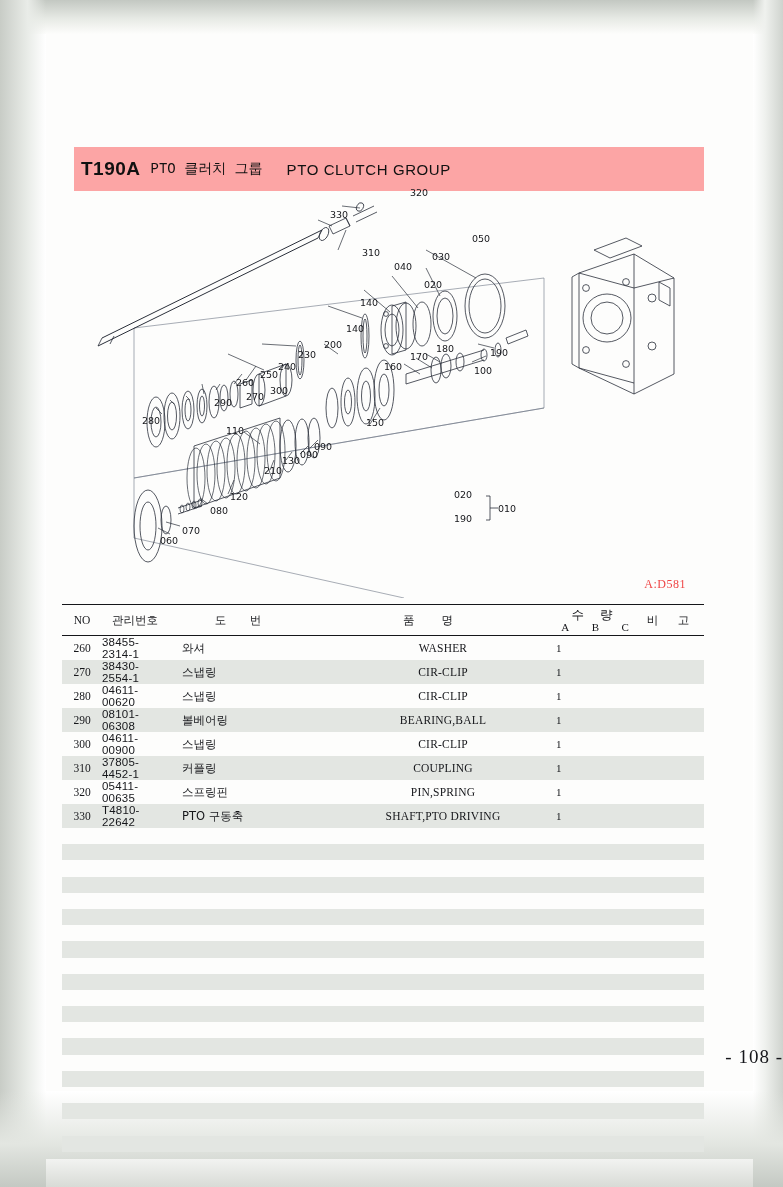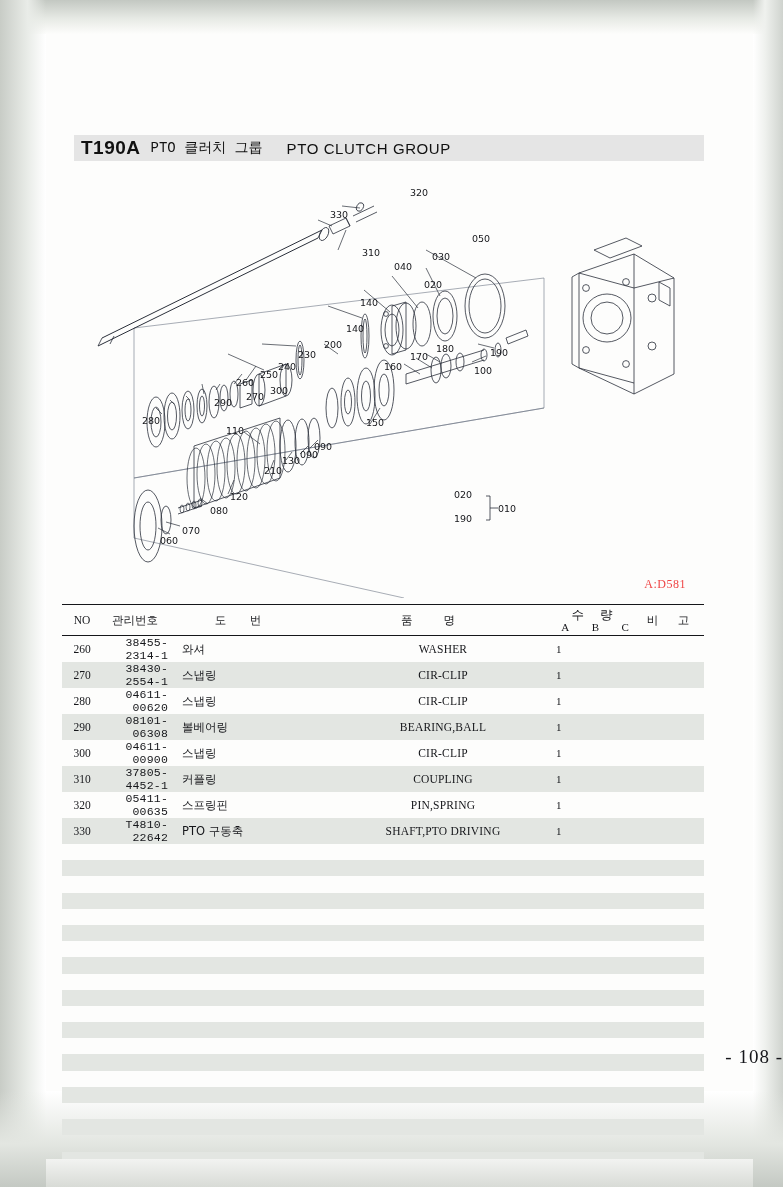--- a/index.html
+++ b/index.html
@@ -38,23 +38,23 @@
   .sheet {
     position: absolute;
     left: 46px; top: 34px;
     width: 707px; height: 1057px;
     background: #fdfdfc;
   }
 
   
   .title-bar {
     position: absolute;
-    left: 74px; top: 135px;
-    width: 630px; height: 26px;
-    background: #e5e5e5;
+    left: 74px; top: 147px;
+    width: 630px; height: 44px;
+    background: #fca5a5;
     display: flex;
     align-items: center;
   }
   .title-code {
     font-family: "Liberation Sans", sans-serif;
     font-weight: bold;
     font-size: 19px;
     letter-spacing: 0.5px;
     color: #111;
     padding-left: 7px;
@@ -109,42 +109,42 @@
     height: 30px;
     border-top: 1.6px solid #15161a;
     border-bottom: 1.1px solid #15161a;
     vertical-align: middle;
     font-weight: normal;
     position: relative;
   }
   .hdr-no     { width: 40px;  font-family: Liberation Serif, serif; font-size: 13px; }
   .hdr-ctrl   { width: 66px;  text-align: center; font-family: "DejaVu Sans", sans-serif; font-size: 12.5px; }
   .hdr-dwg    { width: 150px; text-align: center; font-family: "DejaVu Sans", sans-serif; font-size: 12.5px; letter-spacing: 10px; }
-  .hdr-name   { width: 232px; text-align: center; font-family: Liberation Mono, monospace; font-size: 12.5px; letter-spacing: 12px; margin-top: 12px; }
+  .hdr-name   { width: 232px; text-align: center; font-family: Liberation Sans, sans-serif; font-size: 12.5px; letter-spacing: 12px; margin-top: 12px; }
   .hdr-qty    { width: 90px;  }
   .hdr-remark { width: 64px;  text-align: center; font-family: "DejaVu Sans", sans-serif; font-size: 12.5px; letter-spacing: 8px; }
   .qty-top {
     display: block;
     font-family: "DejaVu Sans", sans-serif;
     font-size: 12.5px;
     letter-spacing: 6px;
     line-height: 13px;
     margin-bottom: 1px;
   }
   .qty-sub {
     display: flex;
     justify-content: space-around;
     font-family: "Liberation Serif", serif;
     font-size: 11px;
     line-height: 11px;
   }
   tbody tr { height: 16.2px; }
   tbody tr.shade { background: #e3e6e2; }
   tbody td.c-no   { text-align: center; font-family: "Liberation Serif", serif; }
-  tbody td.c-ctrl { text-align: right; font-family: Liberation Mono, monospace; letter-spacing: 0.2px; }
+  tbody td.c-ctrl { text-align: left; font-family: Liberation Sans, sans-serif; letter-spacing: 0.2px; }
   tbody td.c-dwg  { text-align: left; padding-left: 14px; font-family: "DejaVu Sans", sans-serif; font-size: 11.5px; }
   tbody td.c-name { text-align: center; padding-left: 18px; font-family: "Liberation Serif", serif; font-size: 11.5px; letter-spacing: 0.2px; }
   tbody td.c-qty  { text-align: left; padding-left: 6px; font-family: "Liberation Serif", serif; font-size: 11px; }
   tbody td.c-rem  { }
 
   .page-number {
     position: absolute;
     left: 0; right: 0;
     top: 1046px;
     text-align: right;

